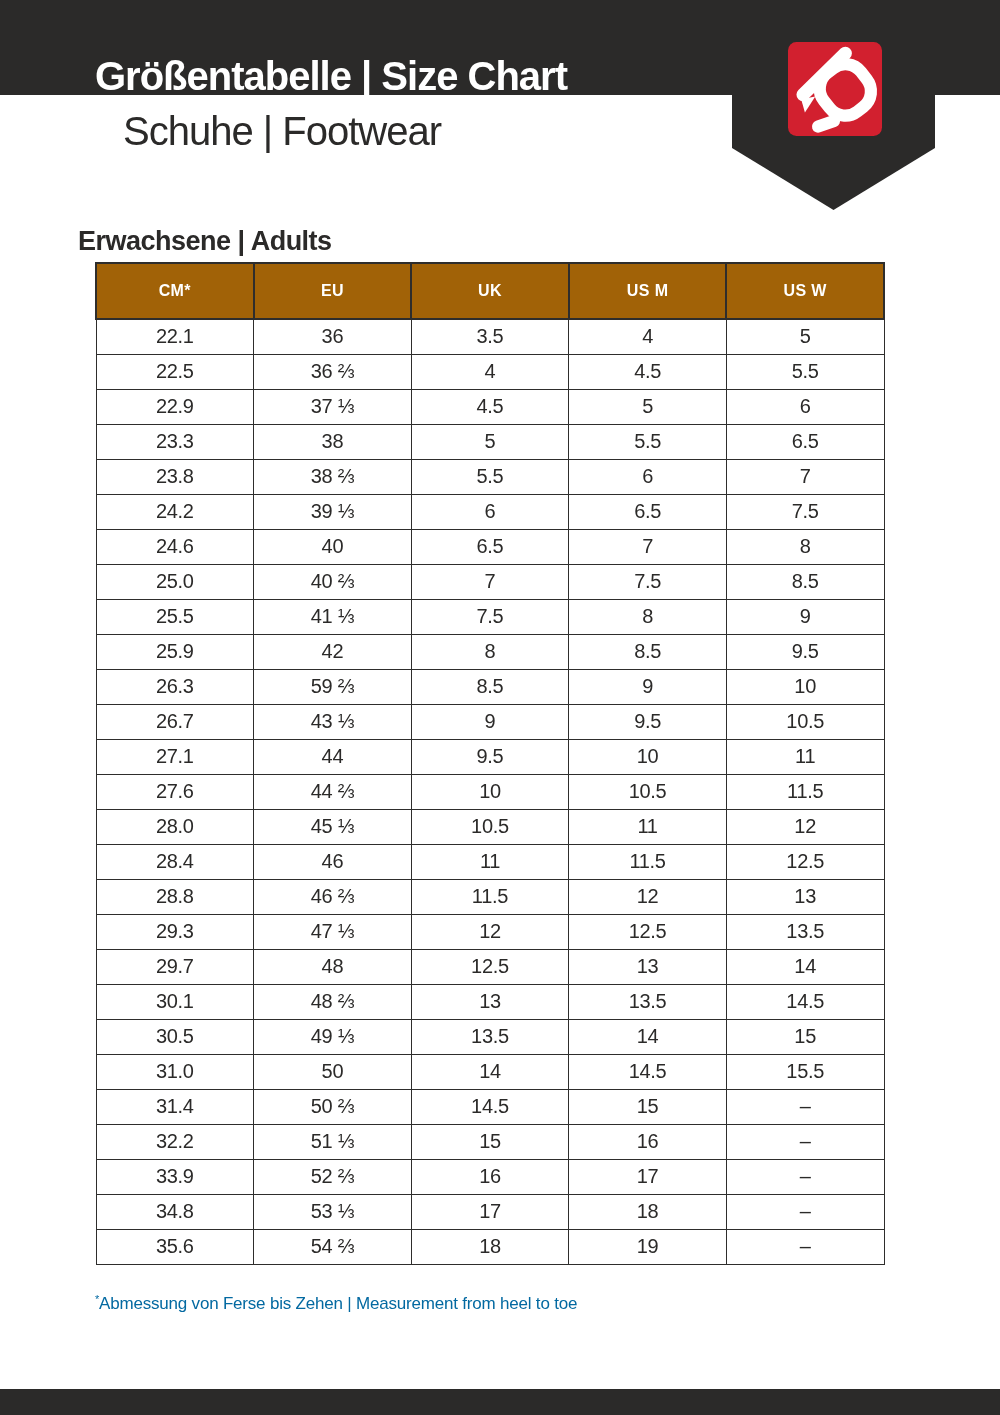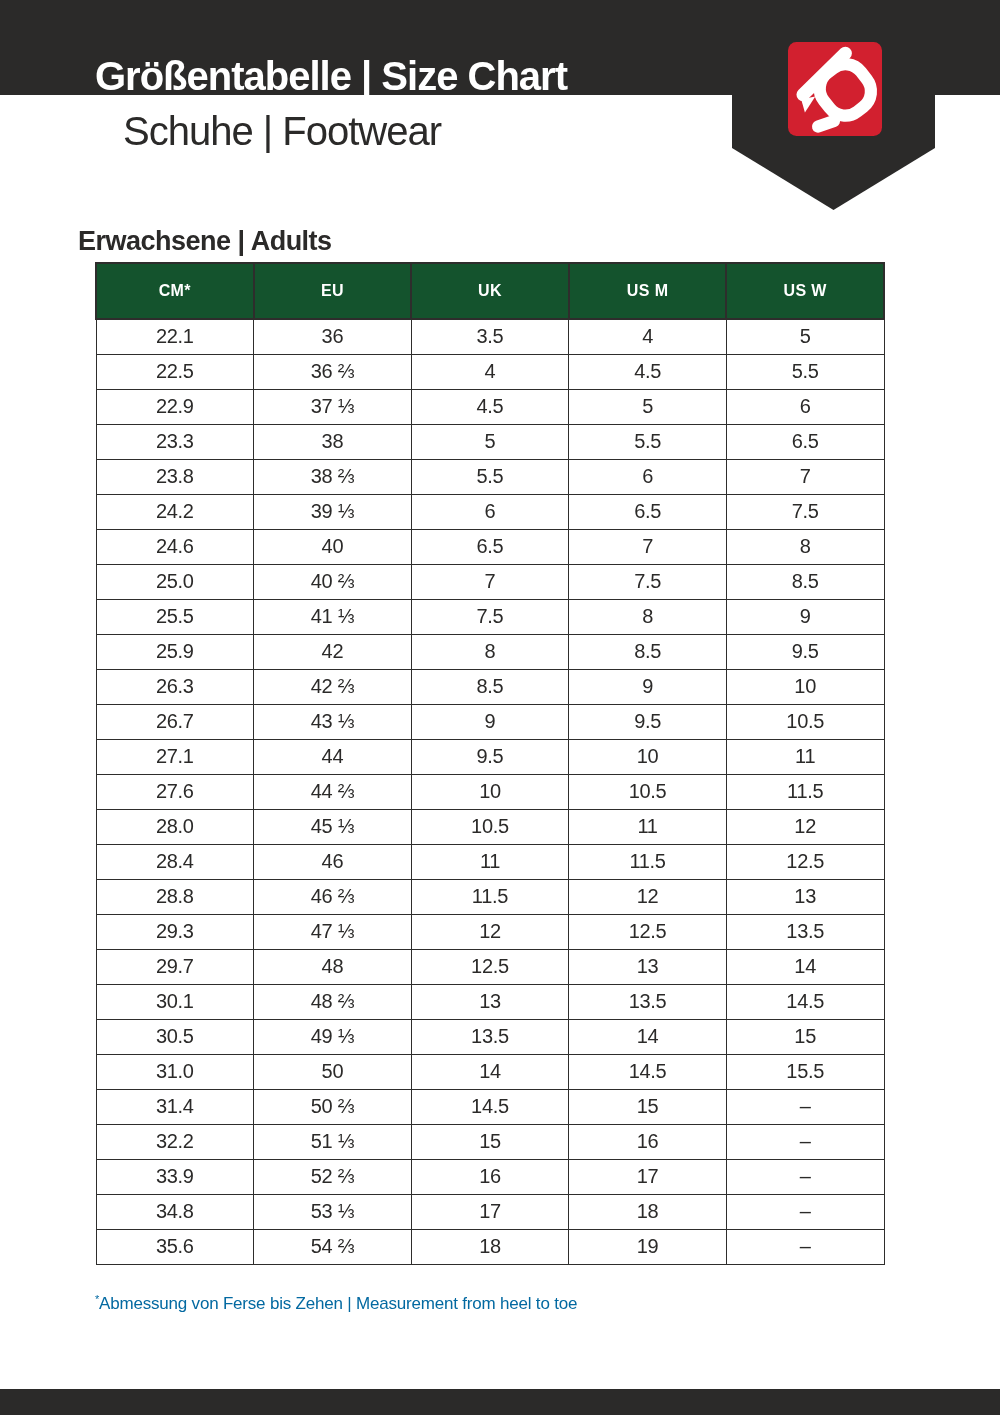--- a/index.html
+++ b/index.html
@@ -33,21 +33,21 @@
   }
   .section-title {
     position:absolute; left:78px; top:226px;
     font-size:27px; font-weight:bold; letter-spacing:-0.5px; white-space:nowrap;
   }
   table.size-table {
     position:absolute; left:95px; top:262px; width:790px;
     border-collapse:collapse; table-layout:fixed;
   }
   table.size-table th {
-    background:#14532d; color:#ffffff; height:56px;
+    background:#a16207; color:#ffffff; height:56px;
     font-size:16px; font-weight:bold; letter-spacing:0.4px;
     border:2px solid #2e2d2c; text-align:center; vertical-align:middle;
   }
   table.size-table td {
     height:35px; font-size:20px; letter-spacing:-0.3px;
     border:1.5px solid #2e2d2c; text-align:center; vertical-align:middle;
     color:#2b2a29; background:#ffffff;
   }
   .footnote {
     position:absolute; left:95px; top:1294px;
@@ -162,21 +162,21 @@
       </tr>
       <tr>
         <td>25.9</td>
         <td>42</td>
         <td>8</td>
         <td>8.5</td>
         <td>9.5</td>
       </tr>
       <tr>
         <td>26.3</td>
-        <td>42 ⅔</td>
+        <td>59 ⅔</td>
         <td>8.5</td>
         <td>9</td>
         <td>10</td>
       </tr>
       <tr>
         <td>26.7</td>
         <td>43 ⅓</td>
         <td>9</td>
         <td>9.5</td>
         <td>10.5</td>

